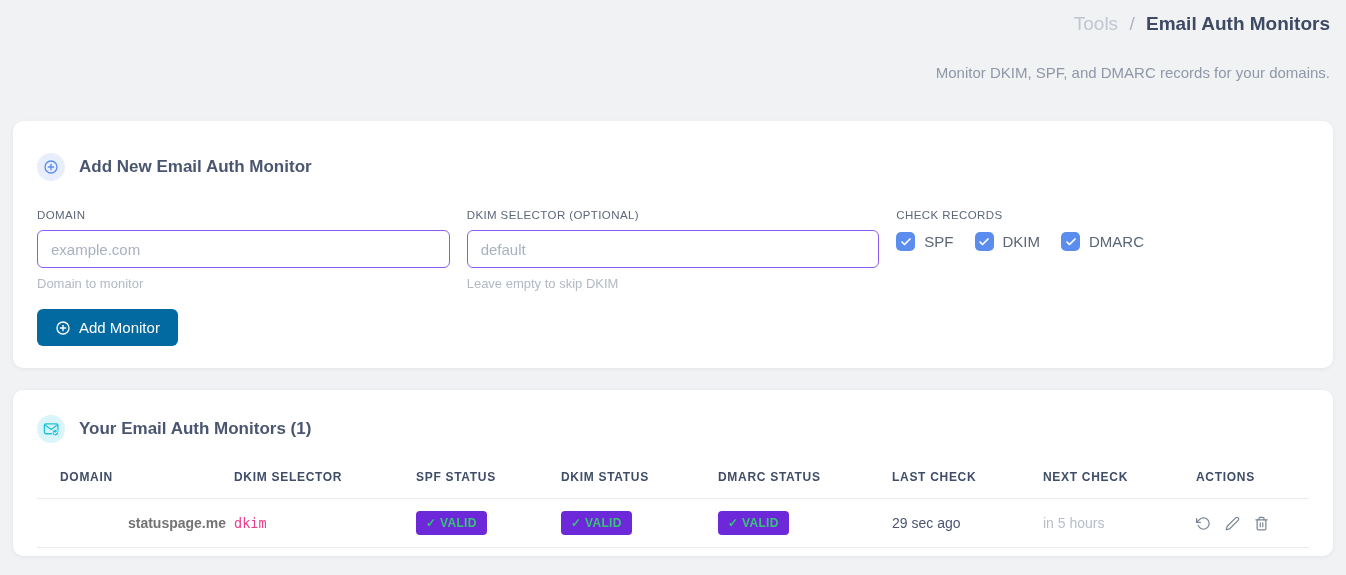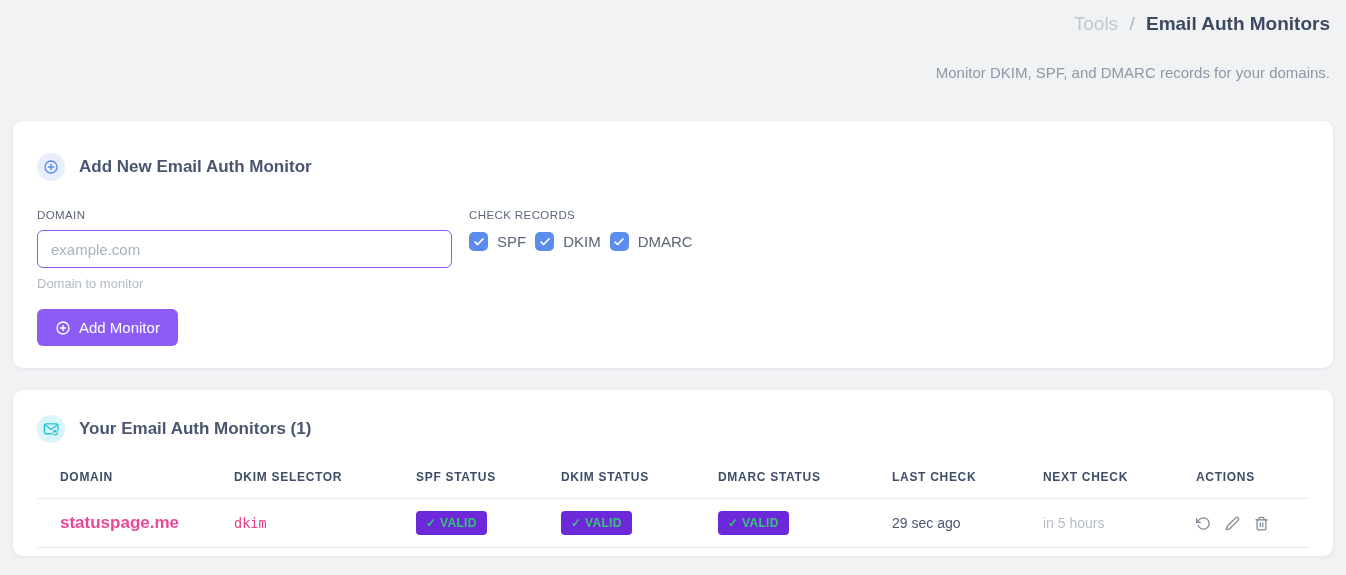--- a/index.html
+++ b/index.html
@@ -51,32 +51,32 @@
   .text-input {
     width: 100%; height: 38px;
     border: 1px solid #8b5cf6; border-radius: 6px;
     padding: 0 13px; font-size: 15px; color: #42526e;
     font-family: "Liberation Sans", sans-serif;
     background: #fff; outline: none;
   }
   .text-input::placeholder { color: #a9b1c0; }
   .field-helper { font-size: 13px; color: #b2b9c5; margin-top: 8px; }
 
-  .check-row { display: flex; align-items: center; gap: 9px; margin-top: 11px; }
+  .check-row { display: flex; align-items: center; gap: 21px; margin-top: 11px; }
   .check-item { display: flex; align-items: center; cursor: pointer; }
   .checkbox {
     width: 19px; height: 19px; background: #5b8def; border-radius: 5px;
     display: flex; align-items: center; justify-content: center;
   }
   .check-label { font-size: 15px; color: #5a6575; margin-left: 9px; }
 
   .btn-primary {
     margin-top: 18px;
     display: inline-flex; align-items: center; gap: 8px;
-    background: #8b5cf6; color: #ffffff;
+    background: #0369a1; color: #ffffff;
     font-size: 15px; font-family: "Liberation Sans", sans-serif;
     height: 37px; padding: 0 18px;
     border: none; border-radius: 6px; cursor: pointer;
   }
 
   
   .monitors-table {
     width: 100%; border-collapse: collapse; table-layout: fixed;
     margin-top: 12px;
   }
@@ -87,21 +87,21 @@
     border-bottom: 1px solid #e9ecf1;
   }
   .monitors-table td {
     padding: 12px 8px 12px 0;
     border-bottom: 1px solid #e9ecf1;
     vertical-align: middle;
   }
   .monitors-table th:first-child,
   .monitors-table td:first-child { padding-left: 23px; }
 
-  .cell-domain { font-weight: bold; font-size: 17px; color: #ec4899; }
+  .cell-domain { font-weight: bold; font-size: 14px; color: #737373; text-align: right; }
   .cell-code {
     font-family: "DejaVu Sans Mono", monospace;
     font-size: 13.5px; color: #e83e8c;
   }
   .badge-valid {
     display: inline-block;
     background: #6d28d9; color: #36c578;
     font-size: 12px; font-weight: bold; letter-spacing: 0.3px;
     padding: 5px 10px; border-radius: 4px;
   }
@@ -140,20 +140,25 @@
   </div>
 
   <div class="form-row">
 
     <div class="field">
       <div class="field-label">DOMAIN</div>
       <input class="text-input" type="text" placeholder="example.com" style="">
       <div class="field-helper">Domain to monitor</div>
     </div>
 
+    <div class="field">
+      <div class="field-label">DKIM SELECTOR (OPTIONAL)</div>
+      <input class="text-input" type="text" placeholder="default" style="">
+      <div class="field-helper">Leave empty to skip DKIM</div>
+    </div>
 
     <div class="field">
       <div class="field-label">CHECK RECORDS</div>
       <div class="check-row">
         <label class="check-item">
           <span class="checkbox">
             <svg width="12" height="12" viewBox="0 0 24 24" fill="none" stroke="#ffffff" stroke-width="3.5" stroke-linecap="round" stroke-linejoin="round">
                 <polyline points="20 6 9 17 4 12"></polyline>
               </svg>
           </span>

